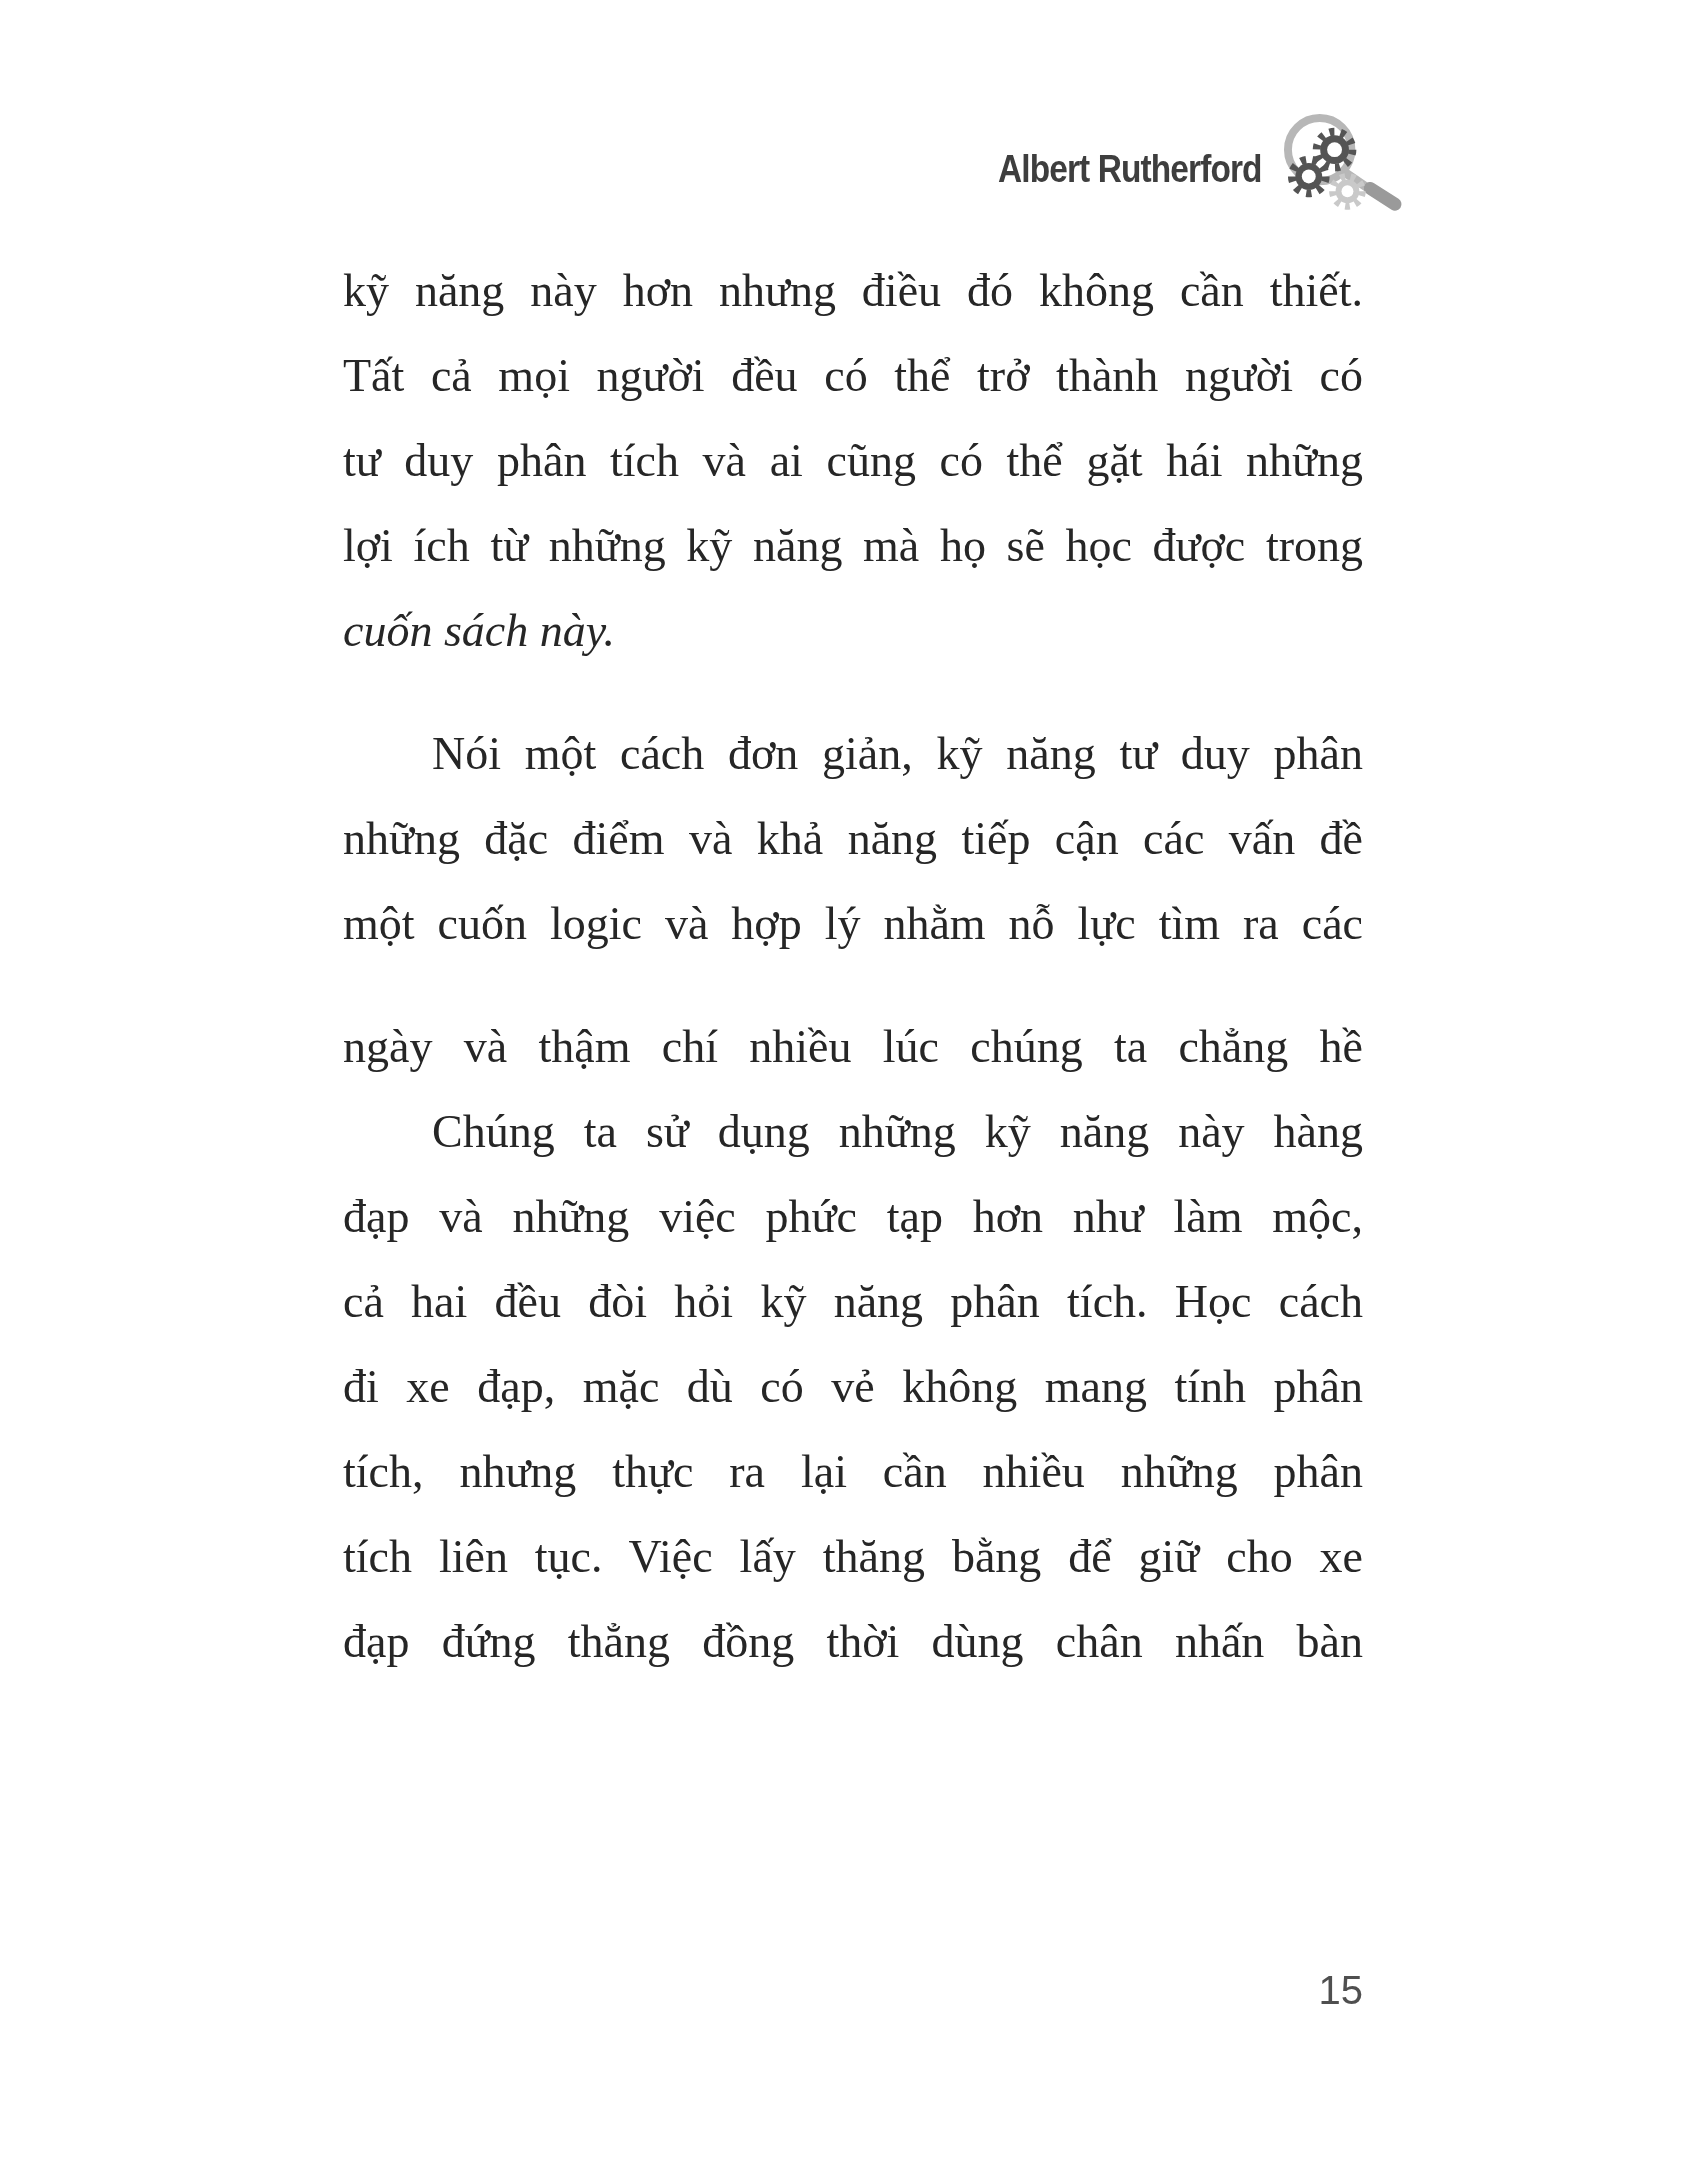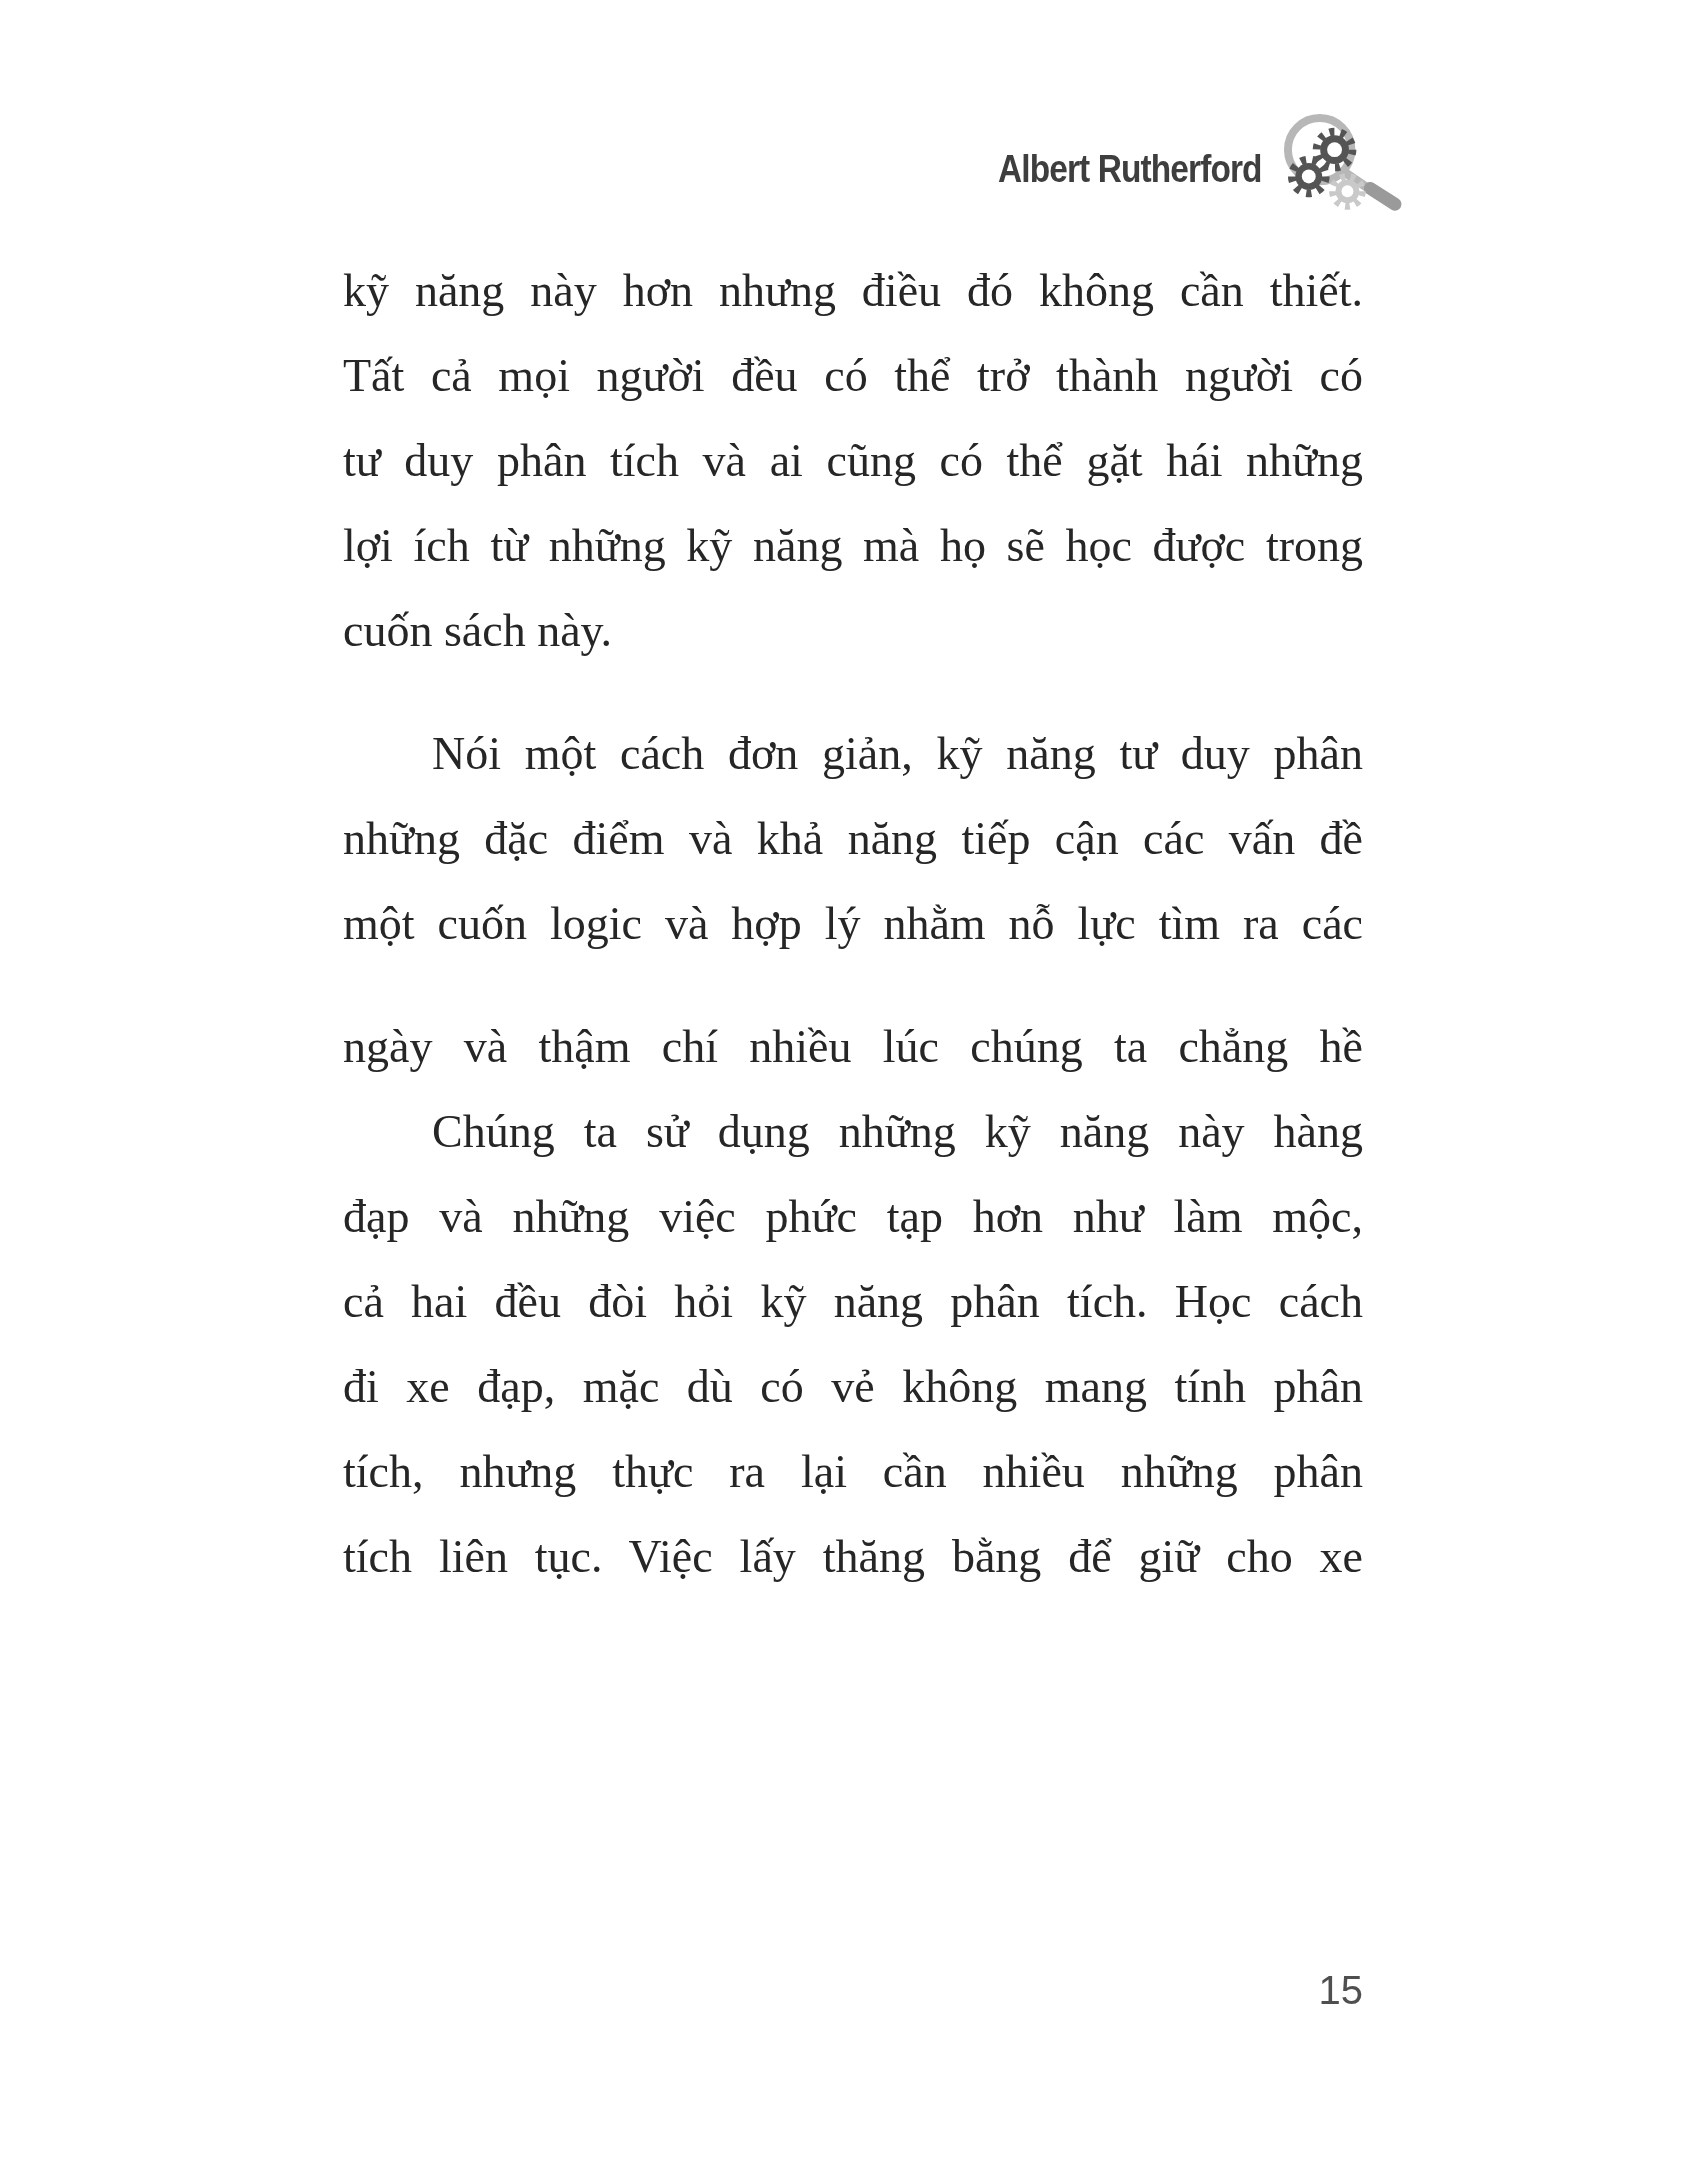--- a/index.html
+++ b/index.html
@@ -29,21 +29,21 @@
   .logo svg { display:block; }
 
   
   .text-block {
     position:absolute; left:343px; top:248px; width:1020px;
     font-size:46px; line-height:85px;
     color:var(--body-text,#262626);
   }
   .paragraph { margin:0 0 38px 0; }
   .line { text-align:justify; text-align-last:justify; }
-  .line.end { text-align-last:left; }
+  .line.end { text-align-last:left;font-style:italic; }
   .line.indent { text-indent:89px; }
 
   
   .page-number {
     position:absolute; top:1968px; left:343px; width:1020px;
     text-align:right;
     font-family:"Liberation Sans","DejaVu Sans",sans-serif;
     font-size:40px;
     color:var(--page-number,#4f4f4f);
   }
@@ -101,20 +101,21 @@
     </div>
 
     <div class="paragraph">
       <div class="line">ngày và thậm chí nhiều lúc chúng ta chẳng hề</div>
       <div class="line indent">Chúng ta sử dụng những kỹ năng này hàng</div>
       <div class="line">đạp và những việc phức tạp hơn như làm mộc,</div>
       <div class="line">cả hai đều đòi hỏi kỹ năng phân tích. Học cách</div>
       <div class="line">đi xe đạp, mặc dù có vẻ không mang tính phân</div>
       <div class="line">tích, nhưng thực ra lại cần nhiều những phân</div>
       <div class="line">tích liên tục. Việc lấy thăng bằng để giữ cho xe</div>
+      <div class="line">đạp đứng thẳng đồng thời dùng chân nhấn bàn</div>
     </div>
 
   </div>
 
   <div class="page-number">15</div>
 
 </div>
 
 
 </body></html>

